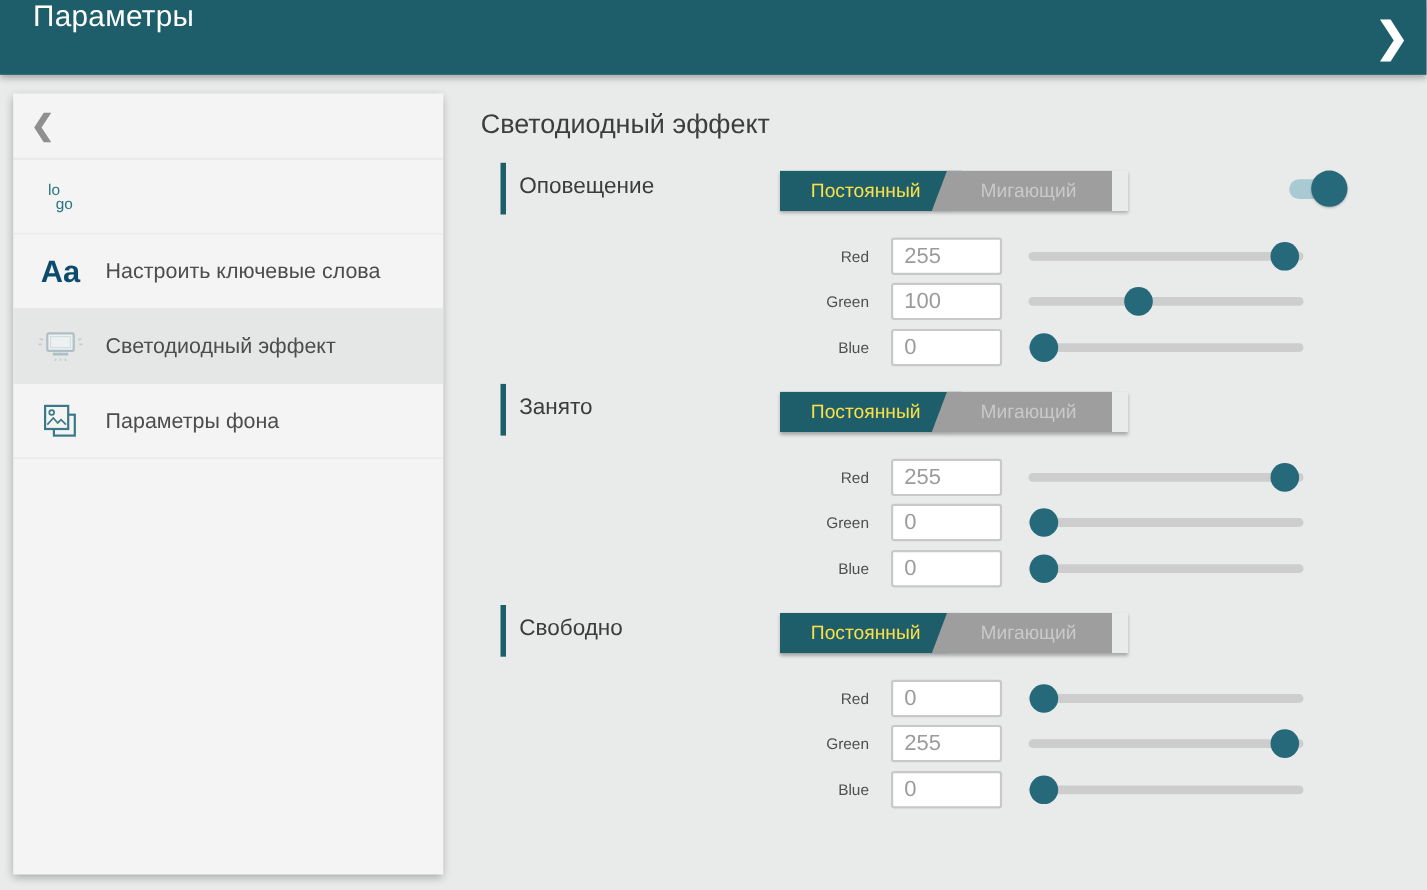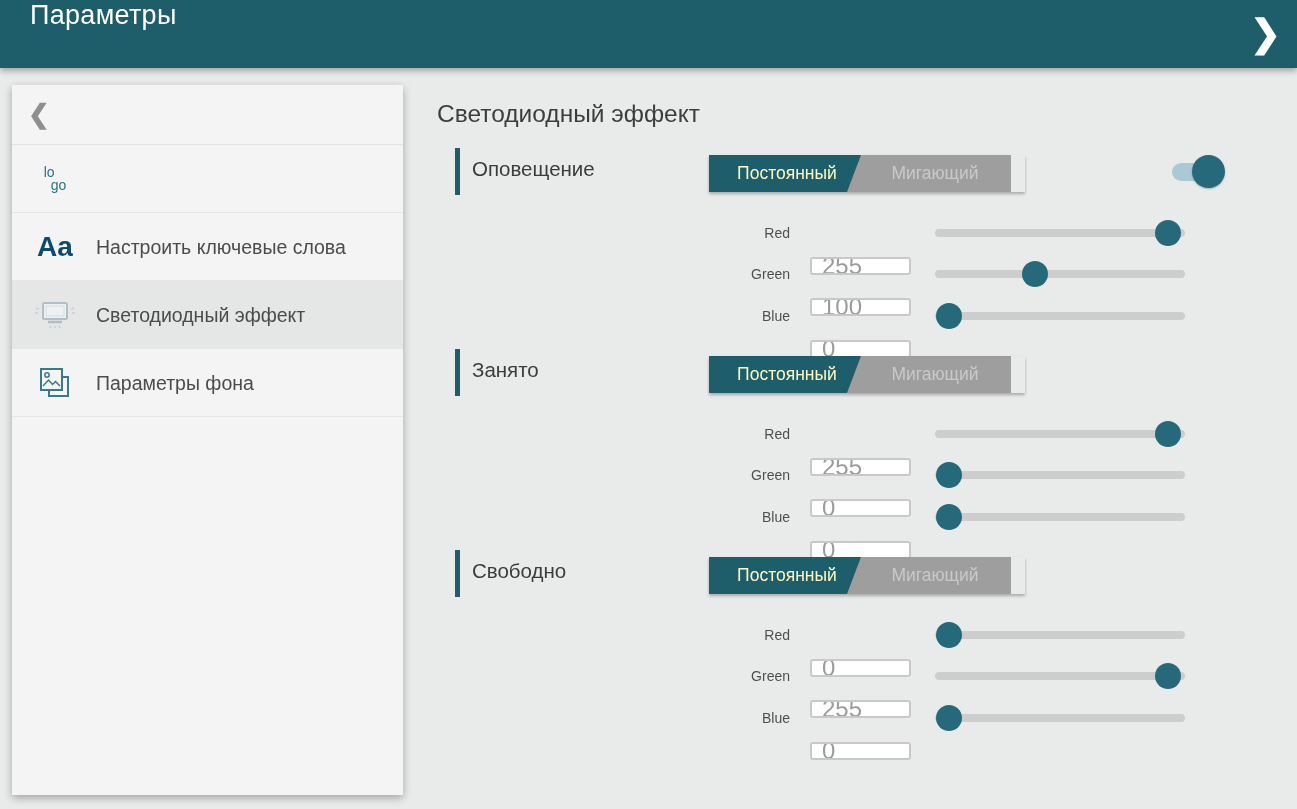--- a/index.html
+++ b/index.html
@@ -36,39 +36,39 @@
 
   .section { position:absolute; left:0; width:810px; height:200px; }
   .sec-0 { top:58px; } .sec-1 { top:259px; } .sec-2 { top:460px; }
   .accent-bar { position:absolute; left:18px; top:0; width:5px; height:47px; background:#1d5e6a; }
   .section-title { position:absolute; left:35px; top:9px; font-size:20.5px; color:#3c3c3c; }
 
   .seg-control { position:absolute; left:272px; top:7px; width:316px; height:37px;
     box-shadow:0 2px 3px rgba(0,0,0,0.28); }
   .seg-active { position:absolute; left:0; top:0; width:166px; height:37px; background:#1d5e6a;
     clip-path:polygon(0 0, 100% 0, calc(100% - 14px) 100%, 0 100%);
-    color:#fef9c3; font-size:17.5px; display:flex; align-items:center; justify-content:center;
+    color:#fde047; font-size:17.5px; display:flex; align-items:center; justify-content:center;
     padding-right:10px; cursor:pointer; }
   .seg-inactive { position:absolute; left:138px; top:0; width:164px; height:37px; background:#9e9e9e;
     clip-path:polygon(14px 0, 100% 0, 100% 100%, 0 100%);
     color:#c9c9c9; font-size:17.5px; display:flex; align-items:center; justify-content:center;
     padding-left:12px; cursor:pointer; }
 
   .switch { position:absolute; left:735px; top:15px; width:42px; height:18px; cursor:pointer; }
   .switch-track { position:absolute; left:0; top:0; width:42px; height:18px; border-radius:9px; background:#a9c9d3; }
   .switch-knob { position:absolute; left:20px; top:-8px; width:33px; height:33px; border-radius:50%;
     background:#26697b; box-shadow:0 1px 2px rgba(0,0,0,0.25); }
 
   .rgb-row { position:absolute; left:0; width:810px; height:34px; }
   .row-red { top:68px; } .row-green { top:109px; } .row-blue { top:151px; }
   .rgb-label { position:absolute; left:253px; width:100px; top:0; height:34px;
     line-height:34px; text-align:right; font-size:14px; color:#4f4f4f; }
-  .rgb-input { position:absolute; left:373px; top:0; width:101px; height:18px;
+  .rgb-input { position:absolute; left:373px; top:0; width:101px; height:34px;
     border:2px solid #c8c8c8; border-radius:3px; background:#ffffff;
-    font-family:"Liberation Sans", sans-serif; font-size:24px; color:#9b9b9b; padding:0 10px; outline:none;margin-top:41px; }
+    font-family:"Liberation Sans", sans-serif; font-size:20px; color:#9b9b9b; padding:0 10px; outline:none; }
   .slider { position:absolute; left:498px; top:13px; width:250px; height:8px;
     background:#cdcdcd; border-radius:4px; cursor:pointer; }
   .slider-thumb { position:absolute; top:-9px; width:26px; height:26px; border-radius:50%;
     background:#26697b; cursor:pointer; }
 
   svg { display:block; }
 </style>
 </head>
 <body>
 

